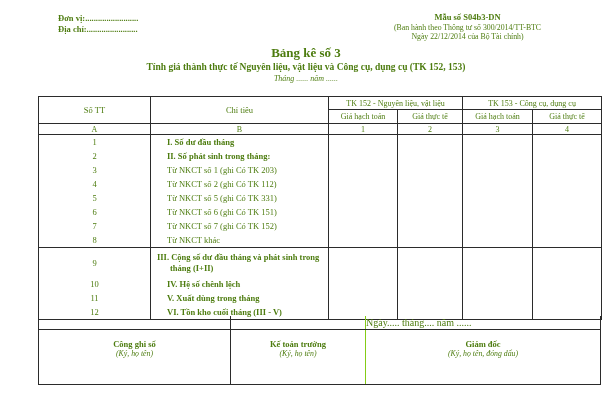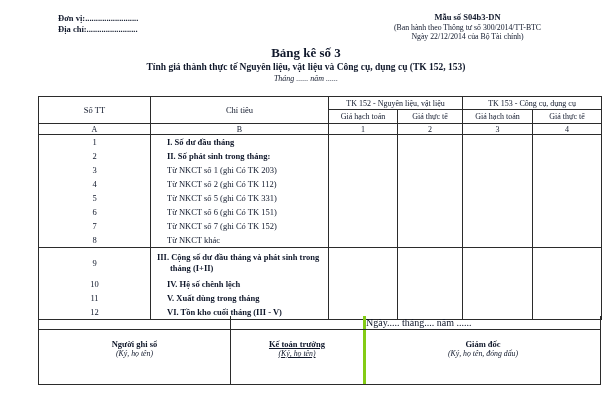--- a/index.html
+++ b/index.html
@@ -1,18 +1,18 @@
 <!DOCTYPE html>
 <html><head>
 <meta charset="utf-8">
 <style>
   html,body{margin:0;padding:0;background:#fff;}
   .page{
     position:relative;width:612px;height:406px;background:#ffffff;
-    font-family:"Liberation Serif","DejaVu Serif",serif;color:#0f172a;
+    font-family:"Liberation Serif","DejaVu Serif",serif;color:#4d7c0f;
     overflow:hidden;
   }
   
   .org-block{position:absolute;left:58px;top:13px;font-size:8.5px;font-weight:bold;line-height:11px;}
   .form-block{position:absolute;left:330px;top:13px;width:275px;text-align:center;line-height:9.5px;}
   .form-no{font-size:8.5px;font-weight:bold;}
   .form-issued{font-size:7.8px;line-height:9.5px;}
   .title-block{position:absolute;left:0;top:46px;width:612px;text-align:center;}
   .doc-title{font-size:13px;font-weight:bold;line-height:14px;}
   .doc-subtitle{font-size:9.5px;font-weight:bold;line-height:12px;margin-top:1px;}
@@ -40,21 +40,21 @@
   td.hang{padding-left:19px !important;text-indent:-13px;line-height:11px;height:29px !important;}
 
   
   .footer{
     position:absolute;left:38px;top:316px;width:561px;
     border:1px solid #2b2b2b;border-top:0;
   }
   .f-row1{display:flex;height:13px;border-bottom:1px solid #2b2b2b;}
   .f-row2{display:flex;height:54px;}
   .f-c1{width:192px;border-right:1px solid #2b2b2b;box-sizing:border-box;}
-  .f-c2{width:135px;border-right:3px solid #84cc16;box-sizing:border-box;text-decoration:underline;}
+  .f-c2{width:135px;border-right:1px solid #84cc16;box-sizing:border-box;}
   .f-c3{flex:1;}
   .date-line{font-size:10px;line-height:13px;}
   .sig{text-align:center;padding-top:9px;box-sizing:border-box;}
   .sig-title{font-size:8.5px;font-weight:bold;line-height:10px;}
   .sig-note{font-size:7.8px;font-style:italic;line-height:10px;}
 </style>
 </head>
 <body>
 
 <div class="page">
@@ -210,21 +210,21 @@
   </div>
 
   <div class="footer">
     <div class="f-row1">
       <div class="f-c1"></div>
       <div class="f-c2"></div>
       <div class="f-c3 date-line">Ngày..... tháng.... năm ......</div>
     </div>
     <div class="f-row2">
       <div class="f-c1 sig">
-        <div class="sig-title">Người ghi sổ</div>
+        <div class="sig-title">Công ghi sổ</div>
         <div class="sig-note">(Ký, họ tên)</div>
       </div>
       <div class="f-c2 sig">
         <div class="sig-title">Kế toán trưởng</div>
         <div class="sig-note">(Ký, họ tên)</div>
       </div>
       <div class="f-c3 sig">
         <div class="sig-title">Giám đốc</div>
         <div class="sig-note">(Ký, họ tên, đóng dấu)</div>
       </div>

